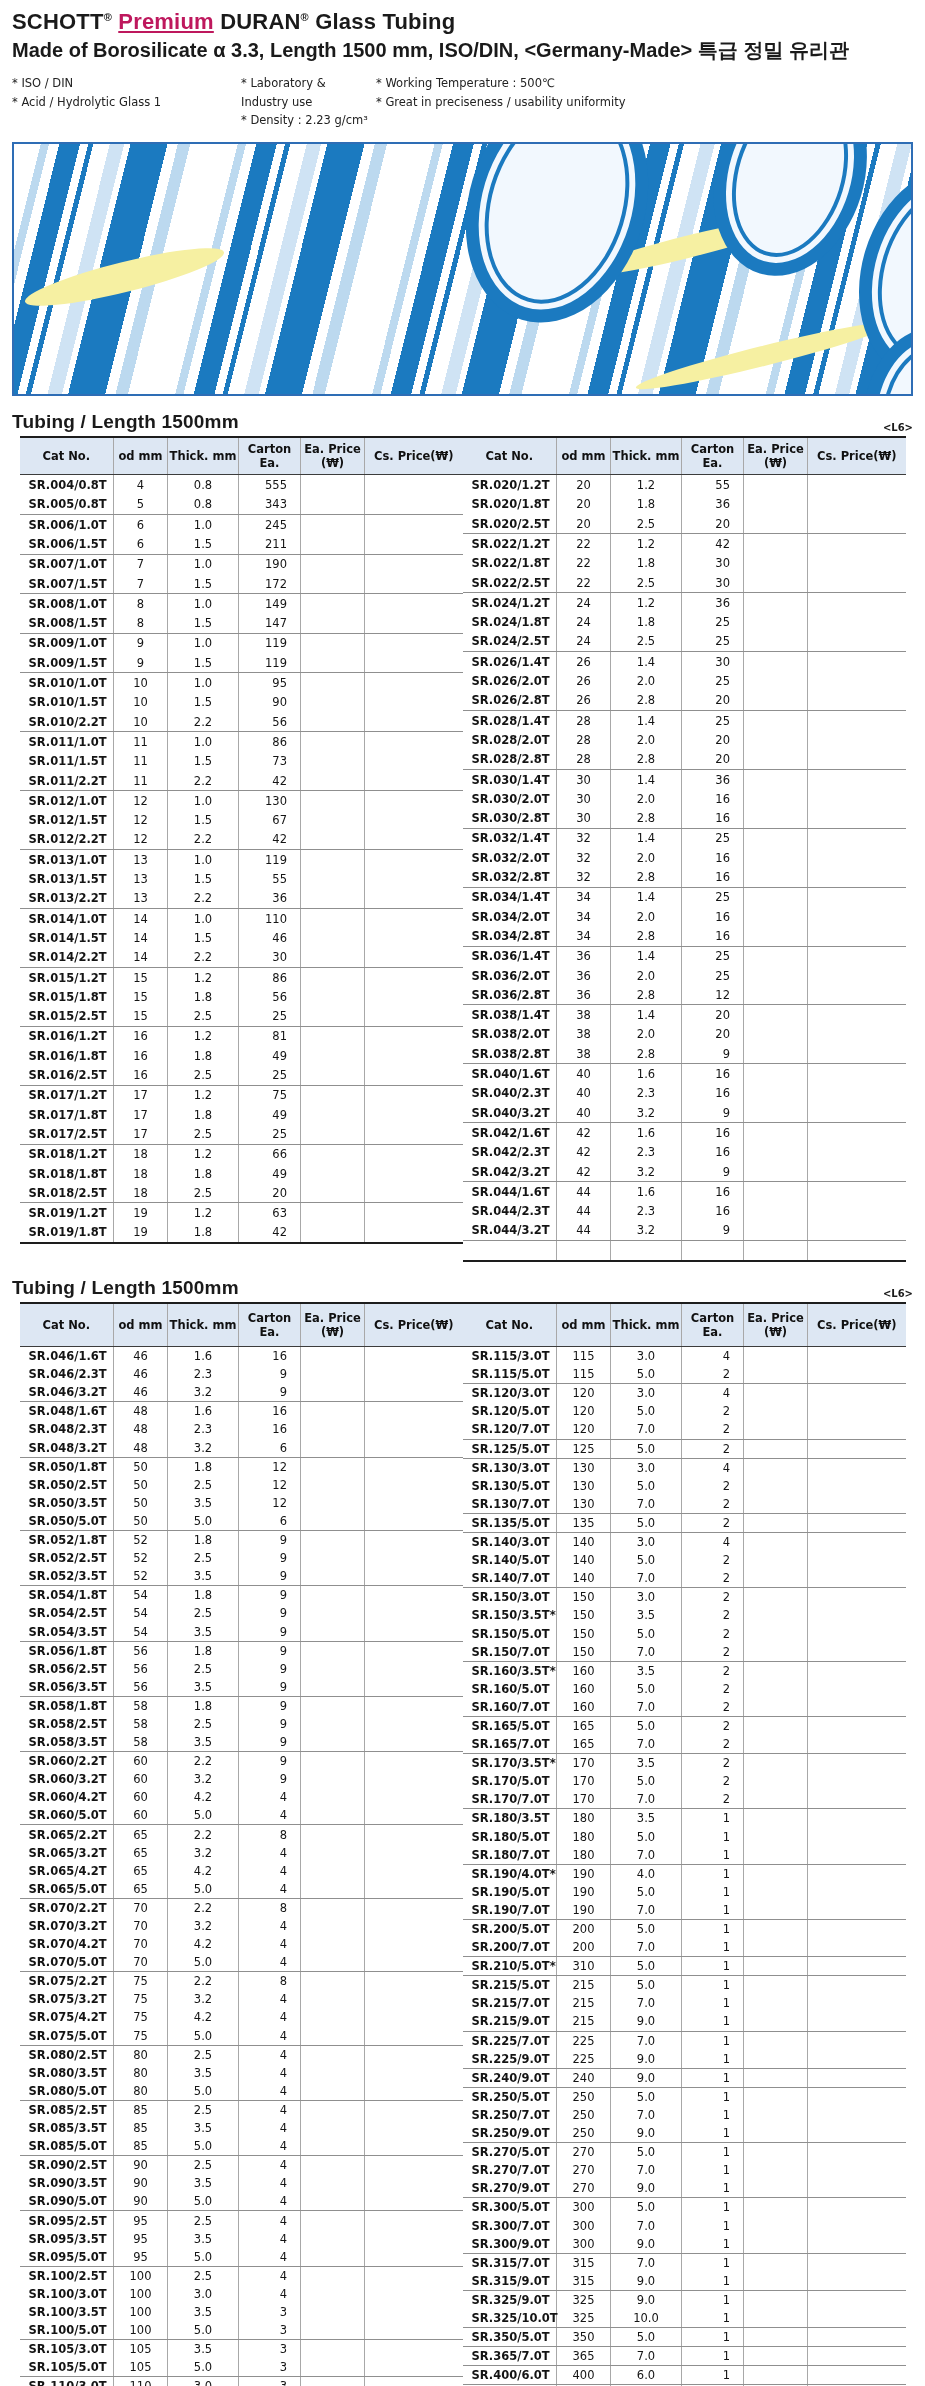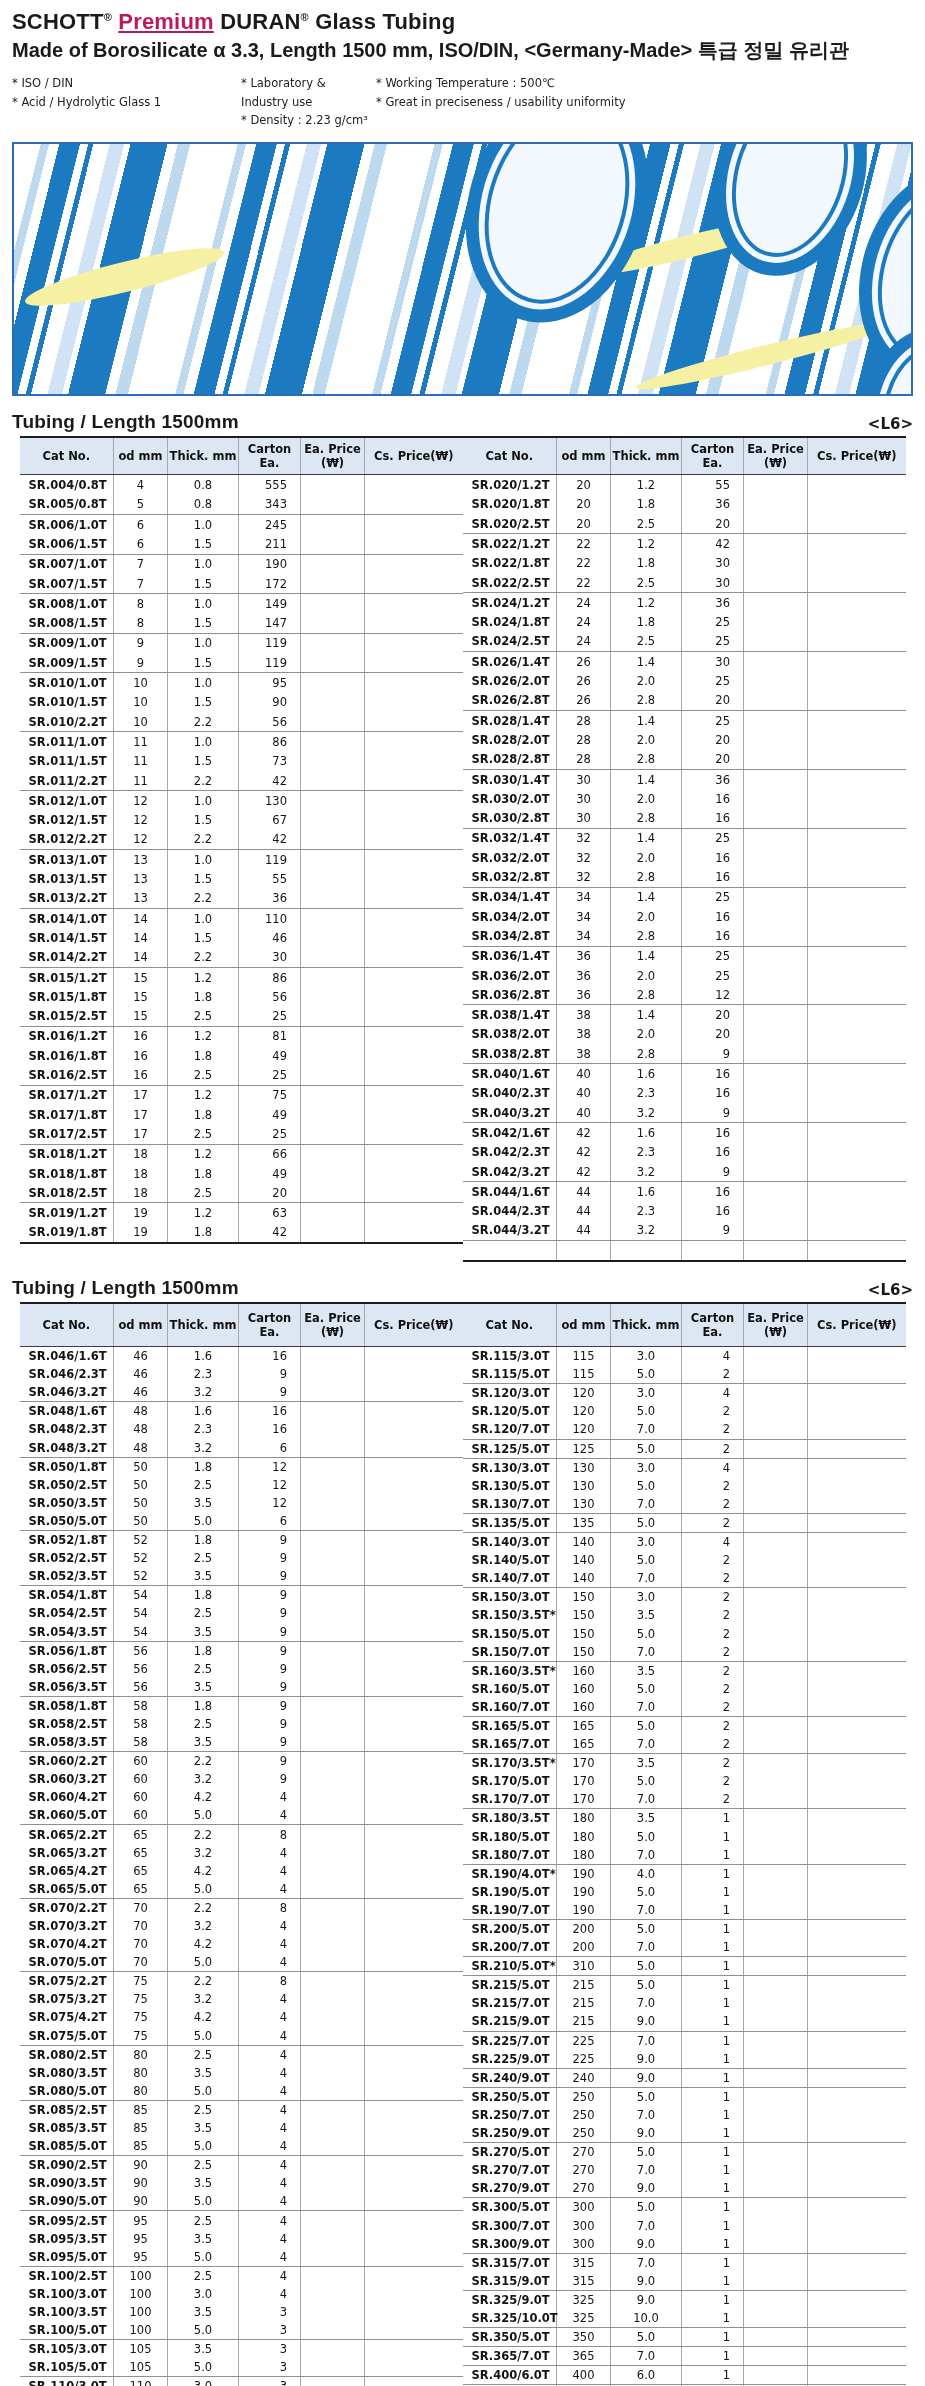--- a/index.html
+++ b/index.html
@@ -35,21 +35,21 @@
   .r3{width:128px;height:188px;left:848px;top:22px;}
   .r4{width:86px;height:128px;left:852px;top:182px;}
   .yb{position:absolute;background:#f6f0a2;border-radius:50%;}
   .y1{left:8px;top:118px;width:205px;height:30px;transform:rotate(-14deg);}
   .y2{left:558px;top:92px;width:230px;height:22px;transform:rotate(-14deg);}
   .y3{left:618px;top:202px;width:262px;height:20px;transform:rotate(-14deg);}
 
   
   .section-head{display:flex;justify-content:space-between;align-items:flex-end;margin:15px 12px 3px 12px;}
   .section-title{font-family:"Liberation Sans",sans-serif;font-size:19px;font-weight:600;letter-spacing:.2px;color:#1a1a1a;}
-  .corner{font-size:15px;font-weight:700;color:#1a1a1a;text-align:right;}
+  .corner{font-size:10px;font-weight:700;color:#1a1a1a;text-align:right;}
   .tables{display:flex;justify-content:center;margin:2px 12px 0 12px;}
   .tcol{width:443px;}
   table{border-collapse:collapse;table-layout:fixed;width:443px;border-top:2px solid #1d1d1d;border-bottom:2px solid #1d1d1d;}
   th{background:#dde7f3;font-size:11.5px;font-weight:700;border-bottom:1px solid #3c3c3c;white-space:pre-line;padding:2px 1px;line-height:1.25;color:#111;}
   .t1 th{height:32px;}
   .t2 th{height:38px;}
   th + th, td + td{border-left:1px solid #a8a8a8;}
   td{font-size:11.5px;padding:0;color:#141414;}
   .t1 td{height:19.3px;}
   .t2 td{height:18.1px;}

